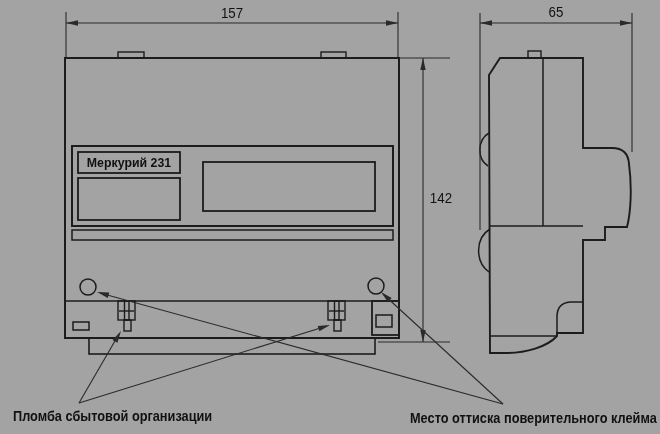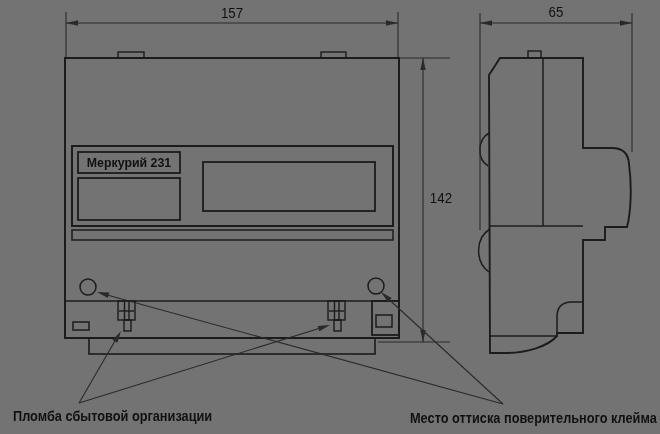--- a/index.html
+++ b/index.html
@@ -1,18 +1,18 @@
 <!DOCTYPE html>
 <html><head>
 <meta charset="utf-8">
 <style>
   html,body { margin:0; padding:0; background:#fff; }
   #stage {
     position:relative; width:660px; height:434px;
-    background:#737373; overflow:hidden;
+    background:#a3a3a3; overflow:hidden;
     font-family:"Liberation Sans", sans-serif;
   }
   #linework { position:absolute; left:0; top:0; }
   .txt { position:absolute; color:#111; white-space:nowrap; }
   .dim-num {
     font-size:14px; font-weight:400; letter-spacing:0px;
     transform:scaleX(0.95); transform-origin:center;
     text-align:center;
   }
   .device-label {

